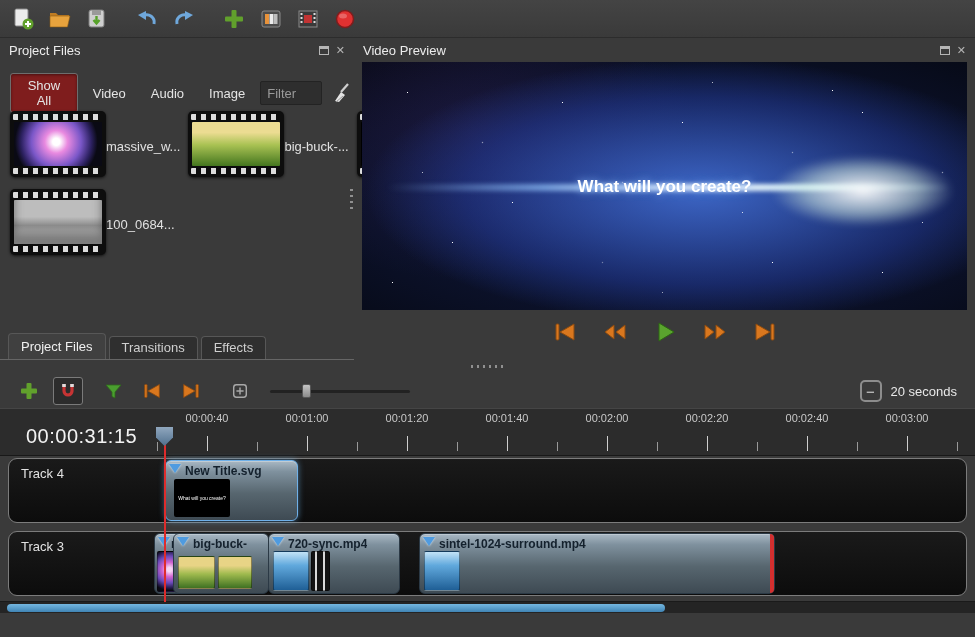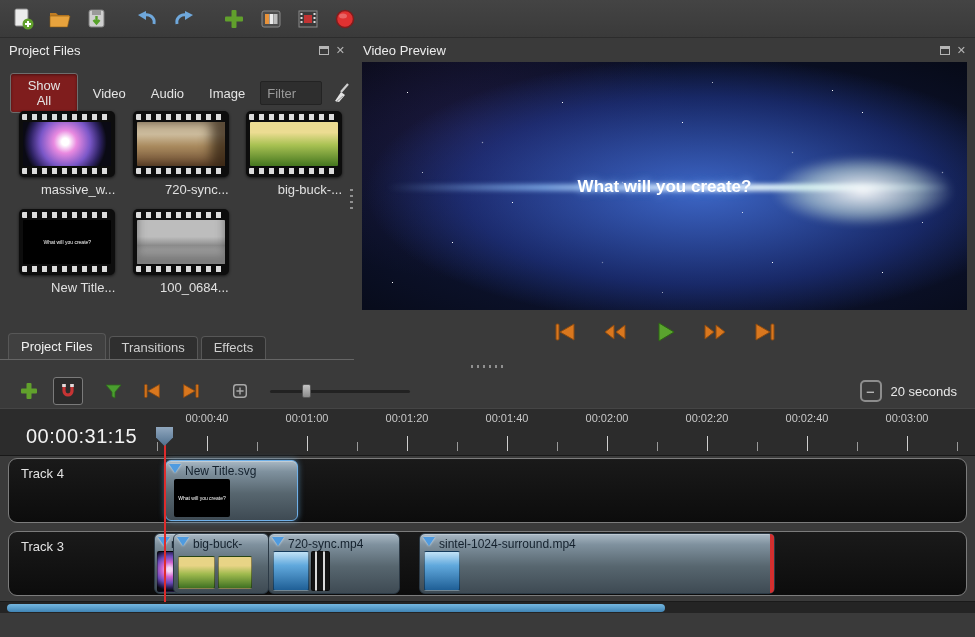--- a/index.html
+++ b/index.html
@@ -23,21 +23,21 @@
   
   .filter-row{position:absolute;top:34px;left:10px;display:flex;align-items:center;gap:5px}
   .fbtn{padding:4px 9px;color:#e4e4e4;font-size:13px;border:1px solid transparent;border-radius:3px;background:transparent}
   .fbtn.active{background:#7f1d1d;border-color:#6d6d6d;box-shadow:inset 0 1px 3px rgba(0,0,0,.45)}
   .filter-input{width:62px;height:24px;background:#2e2e2e;border:1px solid #232323;border-radius:2px;color:#cfcfcf;padding:0 6px;font-size:13px}
   .filter-input::placeholder{color:#9a9a9a}
   .broom-btn{background:none;border:none;width:28px;height:26px;display:flex;align-items:center;justify-content:center}
 
   
   .thumb-grid{position:absolute;top:72px;left:10px;width:332px;display:grid;grid-template-columns:repeat(3,1fr);gap:12px 8px}
-  .file-item{display:flex;flex-direction:column;align-items:flex-end}
+  .file-item{display:flex;flex-direction:row;align-items:center}
   .film{position:relative;width:96px;height:66px;background:#0d0d0d;border-radius:5px;box-shadow:0 1px 3px rgba(0,0,0,.7)}
   .film::before,.film::after{content:"";position:absolute;left:3px;right:3px;height:6px;background:repeating-linear-gradient(90deg,#dcdcdc 0 5px,#0d0d0d 5px 10px);border-radius:1px}
   .film::before{top:3px}.film::after{bottom:3px}
   .frame{position:absolute;left:4px;right:4px;top:11px;bottom:11px;border-radius:1px}
   .f-sphere{background:radial-gradient(circle at 48% 45%,#ffffff 0 7%,#e98ae0 22%,#7a57c8 48%,#2c2160 68%,#0a0a14 80%);background-color:#0a0a14}
   .f-alley{background:linear-gradient(180deg,#cdbc9d 0 28%,#a98a5e 55%,#6d4d32 100%);box-shadow:inset -14px 0 12px rgba(40,25,12,.7)}
   .f-sintel{background:radial-gradient(circle at 50% 42%,#d7e5ee 0 14%,#93b2c9 45%,#4c6c86 82%)}
   .f-nature{background:linear-gradient(180deg,#ecdc92 0 24%,#a9c253 52%,#44761f 100%)}
   .f-title{background:#000;display:flex;align-items:center;justify-content:center;text-align:center}
   .f-title span{font-size:5px;color:#fff;line-height:6px}
@@ -96,21 +96,21 @@
   .ticks-minor{position:absolute;left:150px;right:8px;bottom:4px;height:9px;background-image:linear-gradient(90deg,#9a9a9a 0 1px,transparent 1px);background-size:50px 100%;background-position:7px 0}
   .ticks-major{position:absolute;left:150px;right:8px;bottom:4px;height:15px;background-image:linear-gradient(90deg,#cfcfcf 0 1px,transparent 1px);background-size:100px 100%;background-position:57px 0}
 
   
   .track{position:absolute;left:8px;width:959px;height:65px;border:1px solid #7c7c7c;border-radius:9px;background:linear-gradient(#1a1a1a,#0c0c0c)}
   #track4{top:458px}
   #track3{top:531px}
   .track-name{position:absolute;left:12px;top:7px;font-size:13px;color:#e2e2e2}
   .clip{position:absolute;top:1px;height:61px;border-radius:6px;background:linear-gradient(180deg,#a9b8c4 0%,#7f919e 18%,#57666f 55%,#3e4a53 100%);border:1px solid #2b3945;box-shadow:inset 0 1px 0 rgba(255,255,255,.25)}
   .clip.selected{border-color:#6fb0e8;box-shadow:0 0 6px rgba(110,180,235,.6),inset 0 1px 0 rgba(255,255,255,.3)}
-  .clip-label{position:absolute;left:19px;top:3px;font-size:12px;font-weight:normal;color:#14212d;white-space:nowrap;overflow:hidden;max-width:calc(100% - 24px)}
+  .clip-label{position:absolute;left:19px;top:3px;font-size:12px;font-weight:bold;color:#14212d;white-space:nowrap;overflow:hidden;max-width:calc(100% - 24px)}
   .clip-menu{position:absolute;left:3px;top:3px;width:0;height:0;border-left:6px solid transparent;border-right:6px solid transparent;border-top:9px solid #4f9be0;filter:drop-shadow(0 0 1px #d8ecfb)}
   .clip-thumb{position:absolute;border-radius:2px;border:1px solid rgba(0,0,0,.4)}
   .ct-title{left:8px;top:18px;width:56px;height:38px;background:#000;display:flex;align-items:center;justify-content:center;text-align:center}
   .ct-title span{font-size:5px;color:#fff}
   .ct-sphere{left:2px;top:17px;width:25px;height:41px;background:radial-gradient(circle at 50% 45%,#f6d4f4 0 9%,#d164d0 30%,#6a4ab8 55%,#241a4a 76%,#0a0a12 86%);background-color:#0a0a12}
   .ct-nature{bottom:4px;width:37px;height:33px;background:linear-gradient(180deg,#e8d486 0 28%,#9fba4e 55%,#3f7122 100%)}
   .ct-blue{top:17px;width:36px;height:40px;background:linear-gradient(180deg,#c2e2f6 0,#61a9dd 35%,#1f5f96 100%)}
   .ct-film{top:17px;width:19px;height:40px;background:repeating-linear-gradient(90deg,#121212 0 3px,#d8d8d8 3px 5px,#121212 5px 8px)}
   .clip-end{position:absolute;right:0;top:0;bottom:0;width:4px;background:#d32f2f;border-radius:0 5px 5px 0}
 
@@ -221,26 +221,20 @@
         </svg>
       </button>
     </div>
 
     <div class="thumb-grid">
       <div class="file-item">
         <div class="film">
             <div class="frame f-sphere"></div>
           </div>
         <div class="file-label">massive_w...</div>
-      </div>
-      <div class="file-item">
-        <div class="film">
-            <div class="frame f-alley"></div>
-          </div>
-        <div class="file-label">720-sync...</div>
       </div>
       <div class="file-item">
         <div class="film">
             <div class="frame f-nature"></div>
           </div>
         <div class="file-label">big-buck-...</div>
       </div>
       <div class="file-item">
         <div class="film">
             <div class="frame f-title">

